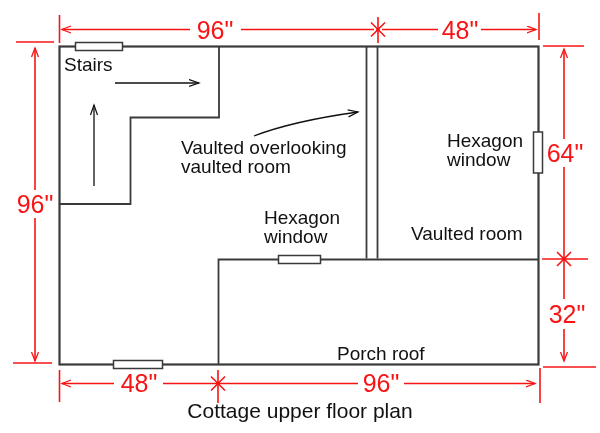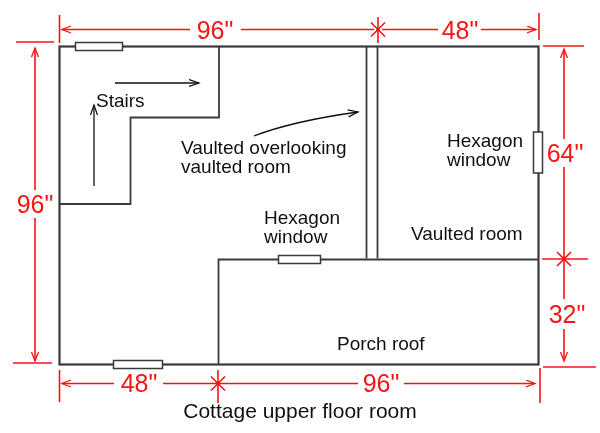--- a/index.html
+++ b/index.html
@@ -122,35 +122,35 @@
         <path class="dl" d="M557,252 L571,266 M557,266 L571,252"></path>
         <circle class="dot" cx="564" cy="259" r="1.8"></circle>
       </g>
       <g>
         <path class="dl" d="M211,376.5 L225,390.5 M211,390.5 L225,376.5"></path>
         <circle class="dot" cx="218" cy="383.5" r="1.8"></circle>
       </g>
     </g>
   </svg>
 
-  <div class="lbl" style="left:96px;top:55px;margin-top:36px;">Stairs</div>
+  <div class="lbl" style="left:64px;top:55px;">Stairs</div>
 
   <div class="lbl" style="left:181px;top:138px;"><span>Vaulted overlooking</span><br><span>vaulted room</span></div>
 
   <div class="lbl" style="left:447px;top:131px;"><span>Hexagon</span><br><span>window</span></div>
 
   <div class="lbl" style="left:264px;top:208px;"><span>Hexagon</span><br><span>window</span></div>
 
   <div class="lbl" style="left:411px;top:224px;">Vaulted room</div>
 
-  <div class="lbl" style="left:337px;top:334px;">Porch roof</div>
+  <div class="lbl" style="left:337px;top:344px;">Porch roof</div>
 
   <div class="dimlbl" style="left:215px;top:30px;">96"</div>
   <div class="dimlbl" style="left:460px;top:30px;">48"</div>
   <div class="dimlbl" style="left:35px;top:204px;">96"</div>
   <div class="dimlbl" style="left:565px;top:153px;">64"</div>
   <div class="dimlbl" style="left:567px;top:314px;">32"</div>
   <div class="dimlbl" style="left:139px;top:383px;">48"</div>
   <div class="dimlbl" style="left:381px;top:383px;">96"</div>
 
-  <div class="title">Cottage upper floor room</div>
+  <div class="title">Cottage upper floor plan</div>
 
 </div>
 
 </body></html>

